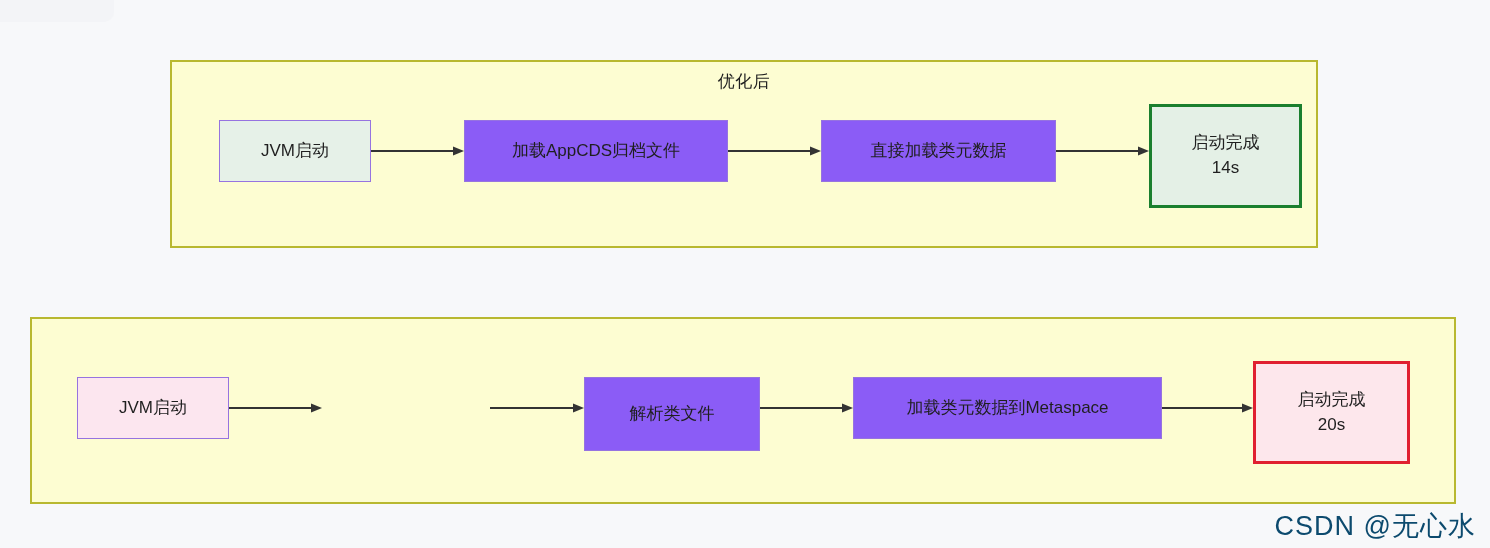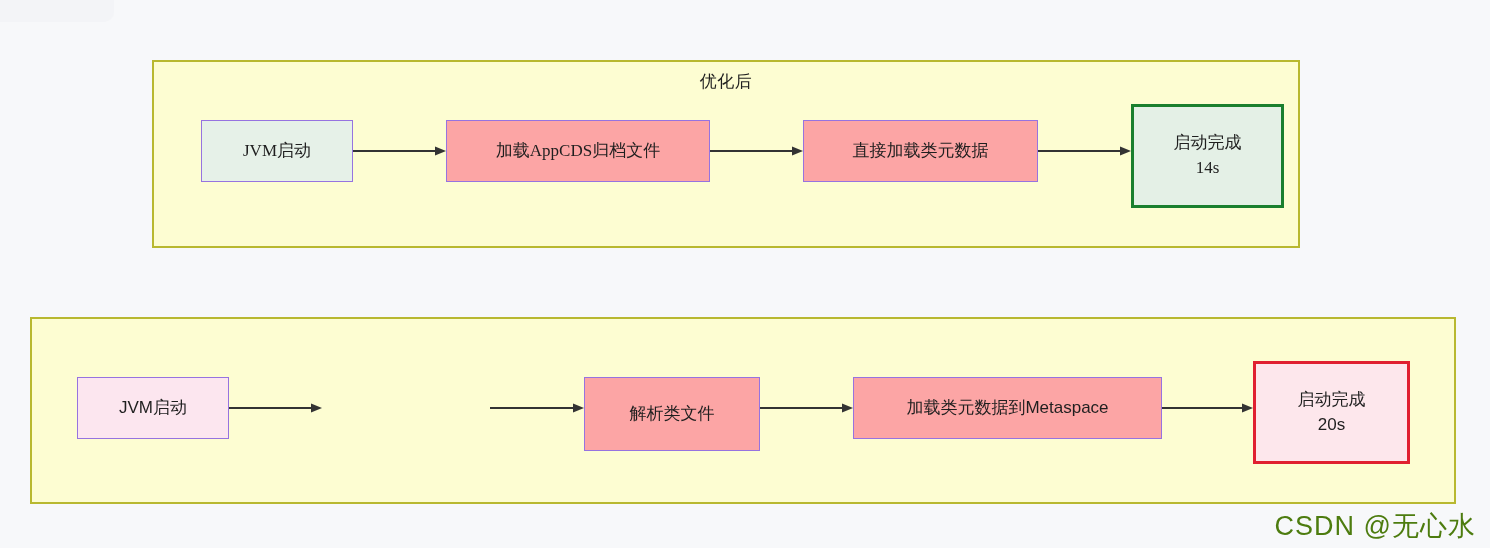--- a/index.html
+++ b/index.html
@@ -40,57 +40,57 @@
   .group-title {
     position: absolute;
     top: 8px;
     left: 0;
     right: 0;
     text-align: center;
     font-size: 17px;
     color: #1f1f1f;
     letter-spacing: .5px;
   }
-  .group-after  { left: 152px;  top: 60px;  width: 1148px; height: 188px; font-family: Liberation Serif, serif; }
+  .group-after  { left: 170px;  top: 60px;  width: 1148px; height: 188px; }
   .group-before { left: 30px;   top: 317px; width: 1426px; height: 187px; }
 
   .node {
     position: absolute;
     box-sizing: border-box;
     display: flex;
     flex-direction: column;
     align-items: center;
     justify-content: center;
     font-size: 17px;
     color: #1f1f1f;
     line-height: 1.45;
     text-align: center;
     white-space: nowrap;
   }
   .node .sub { display: block; }
 
-  .n-purple { background: #fca5a5; border: 1.6px solid #9673e0; }
+  .n-purple { background: #8b5cf6; border: 1.6px solid #9673e0; }
   .n-green  { background: #e6f1e8; border: 1.6px solid #9673e0; }
   .n-green-strong { background: #e4f0e6; border: 3px solid #1a7f2e; }
   .n-pink   { background: #fce6ef; border: 1.6px solid #9673e0; }
   .n-red-strong { background: #fde7ec; border: 3px solid #e02030; }
 
   .arrow {
     position: absolute;
     height: 12px;
     display: block;
   }
   .arrow svg { display: block; overflow: visible; }
 
   .watermark {
     position: absolute;
     right: 14px;
     bottom: 4px;
     font-size: 27px;
-    color: #4d7c0f;
+    color: #0c4a6e;
     letter-spacing: 1px;
     user-select: none;
   }
 </style>
 </head>
 <body>
 
 <div class="canvas">
 
   <div class="ghost-panel"></div>

